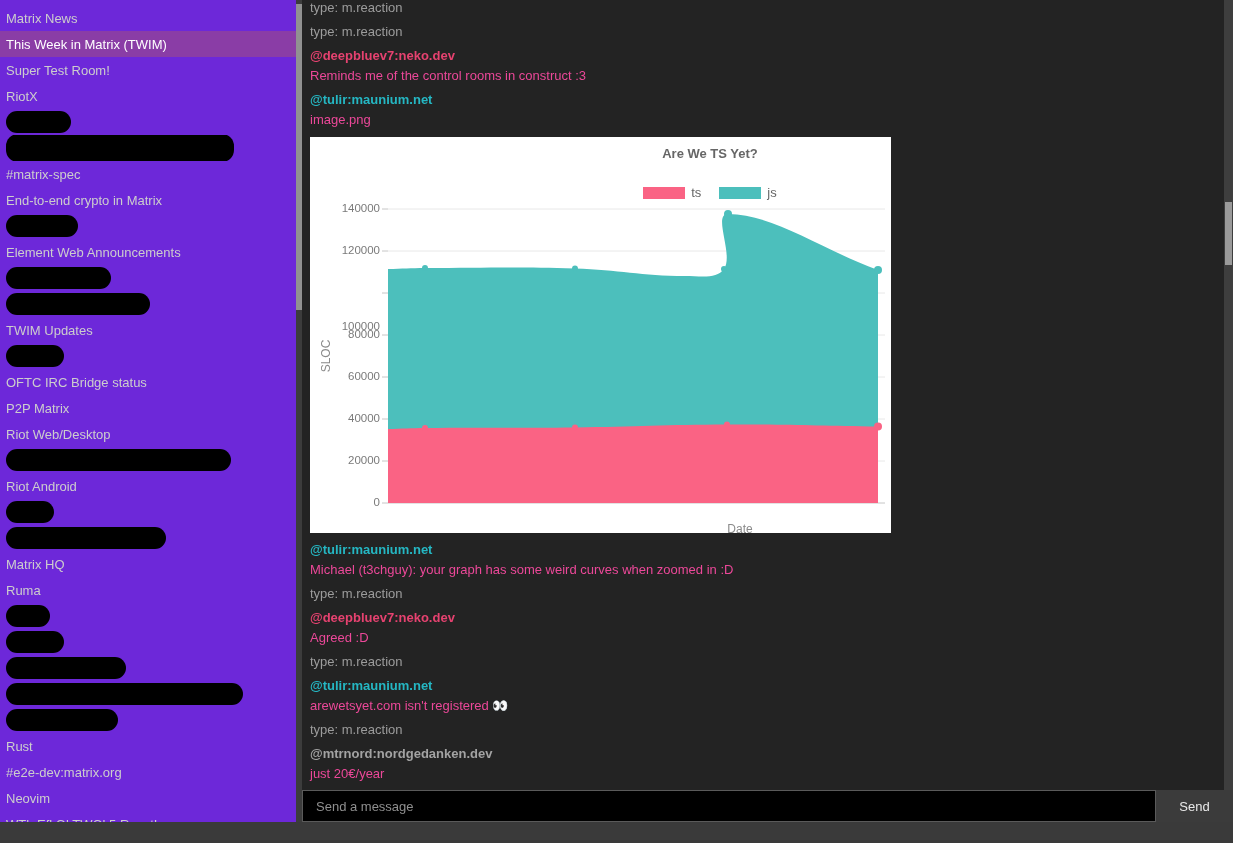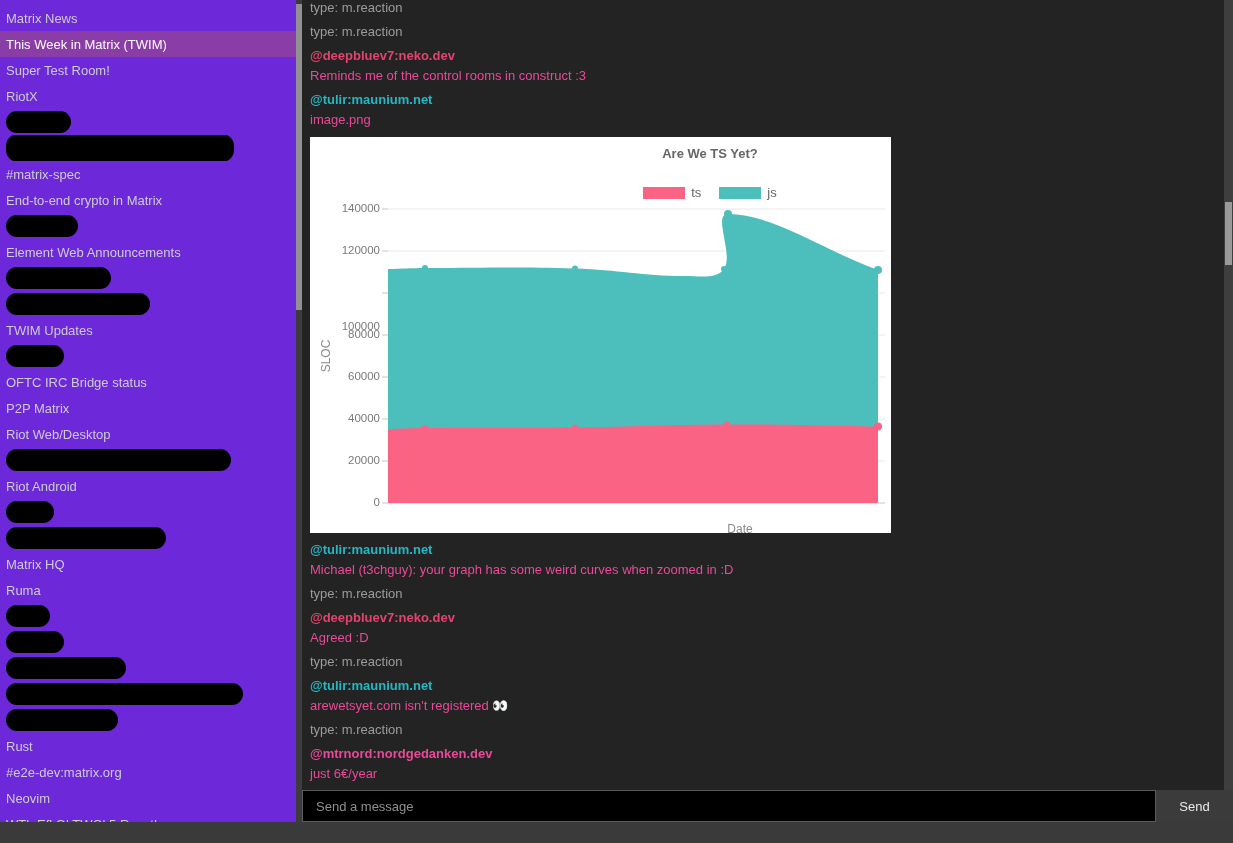--- a/index.html
+++ b/index.html
@@ -188,22 +188,22 @@
         <div class="ev-sender" style="color: rgb(230, 66, 112);">@deepbluev7:neko.dev</div>
         <div class="ev-body">Agreed :D</div>
       </div>
       <div class="ev-meta">type: m.reaction</div>
       <div>
         <div class="ev-sender" style="color: rgb(37, 183, 195);">@tulir:maunium.net</div>
         <div class="ev-body">arewetsyet.com isn't registered 👀</div>
       </div>
       <div class="ev-meta">type: m.reaction</div>
       <div>
-        <div class="ev-sender" style="color: #ec4899;">@mtrnord:nordgedanken.dev</div>
-        <div class="ev-body">just 6€/year</div>
+        <div class="ev-sender" style="color: #a3a3a3;">@mtrnord:nordgedanken.dev</div>
+        <div class="ev-body">just 20€/year</div>
       </div>
     </main>
   <div class="chat-sb-track"></div>
   <div class="chat-sb-thumb"></div>
 
   <div class="composer">
     <input type="text" placeholder="Send a message" style="">
     <button class="send-btn">Send</button>
   </div>
 </div>

